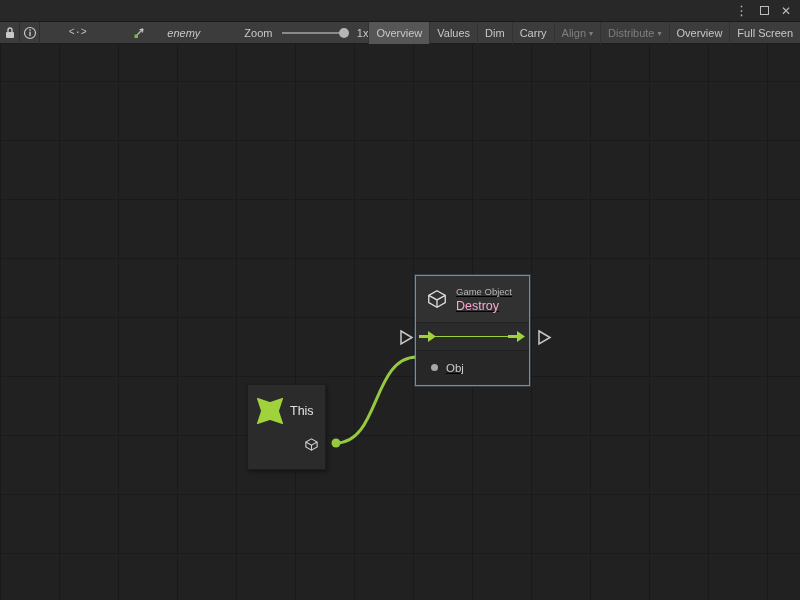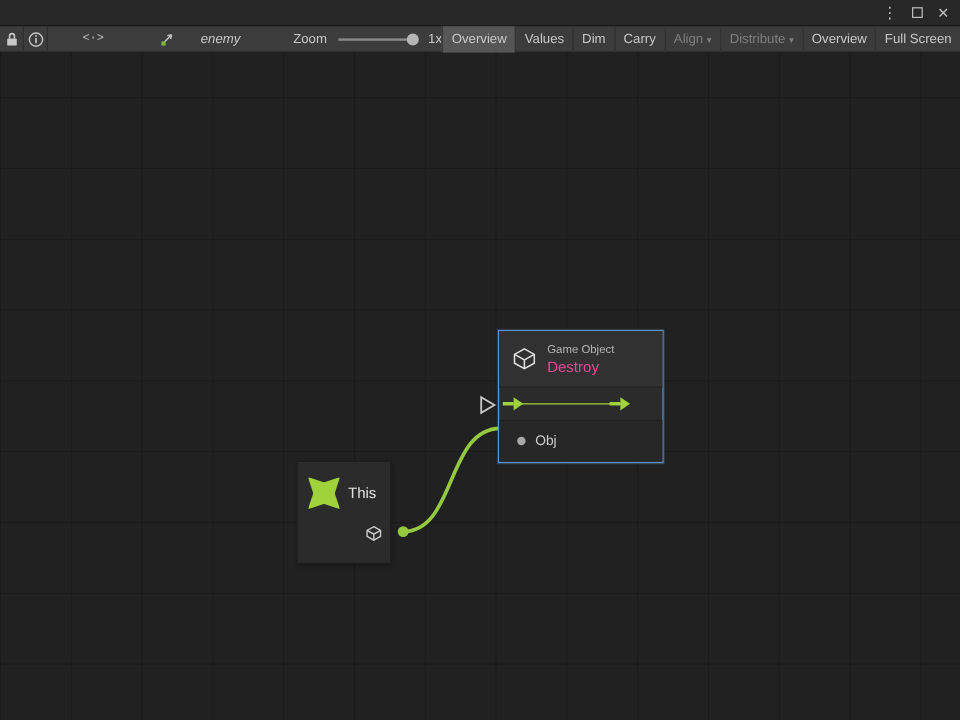--- a/index.html
+++ b/index.html
@@ -46,26 +46,26 @@
               linear-gradient(to bottom, #1a1a1a 1px, transparent 1px),
               linear-gradient(to right,  #1a1a1a 1px, transparent 1px);
             background-size:59px 59px, 59px 59px;
             background-position:0 37px, 0 0; }
   .overlay { position:absolute; left:0; top:0; width:800px; height:556px;
              pointer-events:none; }
   .overlay .hit { pointer-events:auto; }
 
   
   .node { position:absolute; background:#2b2b2b; }
-  .node-destroy { left:415px; top:231px; width:138px; height:111px;
-                  border:1px solid #5d93c4; box-shadow:0 0 0 1px rgba(93,147,196,.25); }
+  .node-destroy { left:415px; top:231px; width:115px; height:111px;
+                  border:1px solid #5d93c4; box-shadow:0 0 0 1px rgba(93,147,196,.25);text-decoration:underline; }
   .node-header { height:47px; display:flex; align-items:center; gap:8px;
                  padding:0 10px; background:#313131; border-bottom:1px solid #232323; }
   .node-cat { font-size:9.5px; color:#b4b4b4; }
-  .node-title { font-size:12.5px; color:#ec4899; margin-top:2px; }
+  .node-title { font-size:12.5px; color:#f9a8d4; margin-top:2px; }
   .flow-row { height:27px; position:relative; }
   .flow-row svg { position:absolute; left:0; top:0; }
   .divider { height:1px; background:#202020; }
   .port-row { height:33px; display:flex; align-items:center; gap:8px;
               padding-left:15px; background:#272727; }
   .port-dot { width:7px; height:7px; border-radius:50%; background:#a8a8a8; }
   .port-label { font-size:11.5px; color:#cccccc; }
 
   .node-this { left:247px; top:340px; width:79px; height:86px;
                border:1px solid #1d1d1d; box-shadow:1px 2px 4px rgba(0,0,0,.4); }

